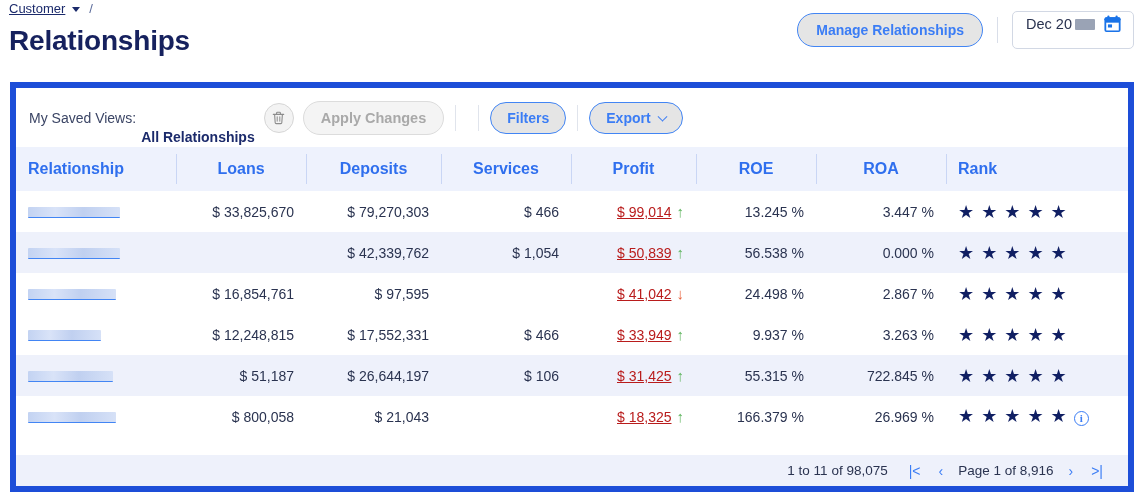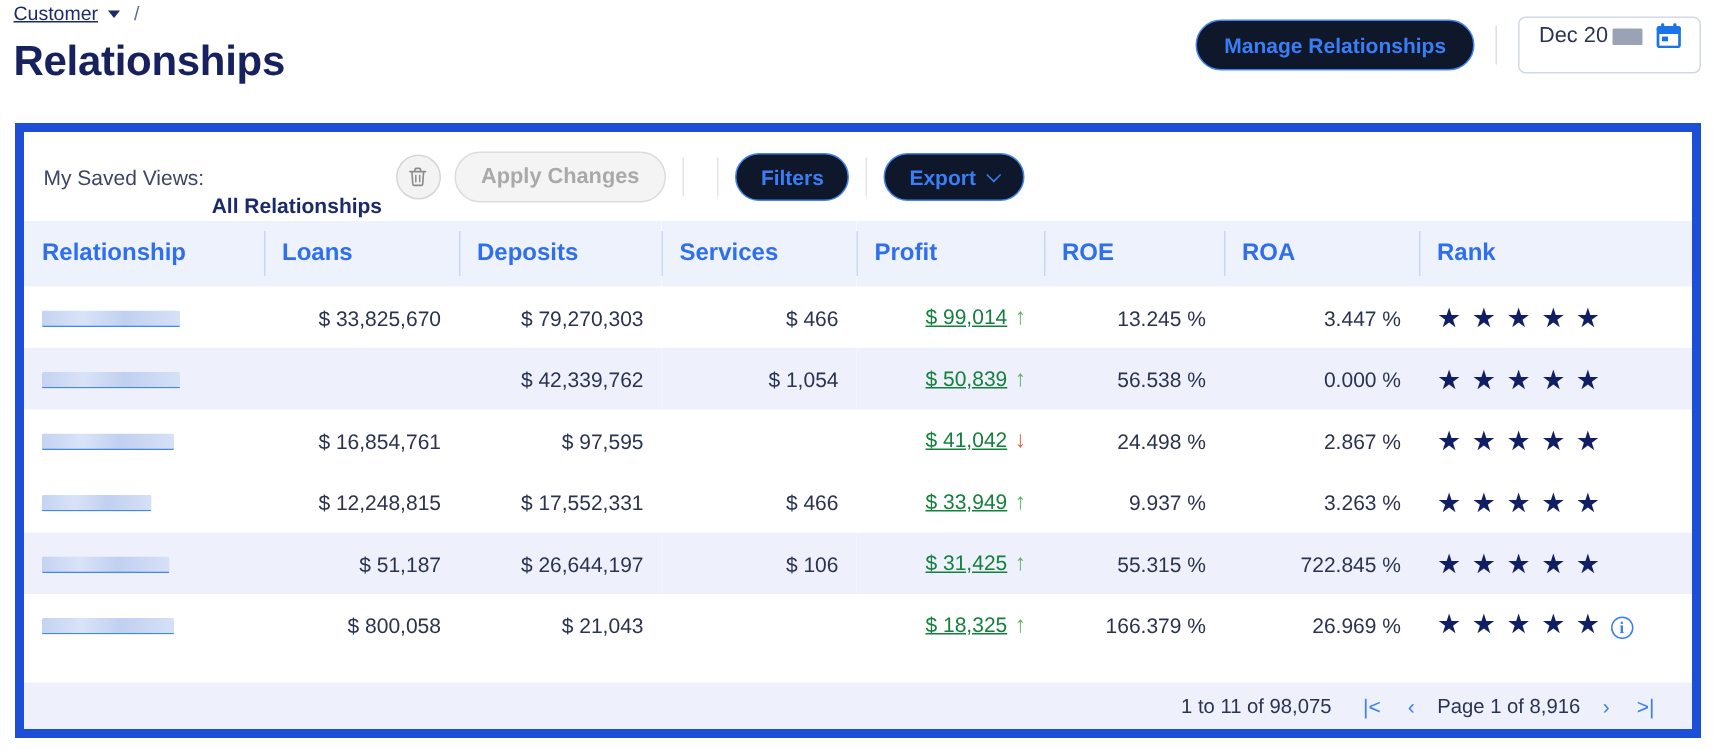--- a/index.html
+++ b/index.html
@@ -32,21 +32,21 @@
     font-size: 28px; font-weight: 700; color: #16215e; letter-spacing: -0.2px;
   }
 
   
   .top-actions {
     position: absolute; right: 10px; top: 11px;
     display: flex; align-items: center; gap: 0;
   }
   .btn-pill {
     border: 1px solid #4285f4; border-radius: 18px;
-    background: #0f172a; color: #3b7df5;
+    background: #e5e5e5; color: #3b7df5;
     font-size: 14px; font-weight: 600;
     padding: 8px 18px; cursor: pointer; white-space: nowrap;
     font-family: "Liberation Sans", sans-serif;
   }
   .vdiv { width: 1px; height: 26px; background: #d9dee9; margin: 0 14px; }
   .date-box {
     border: 1px solid #d2d8e4; border-radius: 5px; background: #fff;
     height: 38px; display: flex; align-items: center; gap: 8px;
     padding: 0 11px 12px 13px; cursor: pointer; min-width: 108px;
   }
@@ -91,40 +91,40 @@
     transform: rotate(45deg) translate(-2px,-2px);
   }
 
   
   table.grid { width: 100%; border-collapse: collapse; table-layout: fixed; }
   table.grid th {
     background: #eef2fd; color: #2f6fee; font-size: 16px; font-weight: 700;
     height: 44px; padding: 0 12px; position: relative; white-space: nowrap;
   }
   table.grid th.l { text-align: left; }
-  table.grid th.r { text-align: left; }
+  table.grid th.r { text-align: center; }
   table.grid th .sepline {
     content: ""; position: absolute; left: 0; top: 7px; bottom: 7px;
     width: 1px; background: #c9d6f5;
   }
   table.grid td {
     height: 41px; padding: 0 12px; font-size: 14px; color: #2a3350;
     white-space: nowrap; vertical-align: middle;
   }
   table.grid td.r { text-align: right; }
   table.grid tr.alt td { background: #eef1fb; }
 
   .redact-name {
     display: inline-block; height: 11px; border-radius: 1px;
     background: linear-gradient(90deg,#c3d3f2 0%, #d9e3f8 30%, #c0d0f0 60%, #d6e1f7 100%);
     border-bottom: 1.5px solid #4285f4; padding-bottom: 3px; vertical-align: middle;
   }
 
   .profit-link {
-    color: #15803d; text-decoration: underline; cursor: pointer;
+    color: #b91c1c; text-decoration: underline; cursor: pointer;
   }
   .arr { font-size: 15px; margin-left: 5px; font-weight: 700; }
   .arr.up { color: #5fb55f; }
   .arr.down { color: #e8613c; }
 
   .stars { display: inline-flex; align-items: center; gap: 7px; }
   .star { color: #101f63; font-size: 18px; line-height: 1; }
   .info-ico {
     display: inline-flex; align-items: center; justify-content: center;
     width: 15px; height: 15px; border-radius: 50%;

